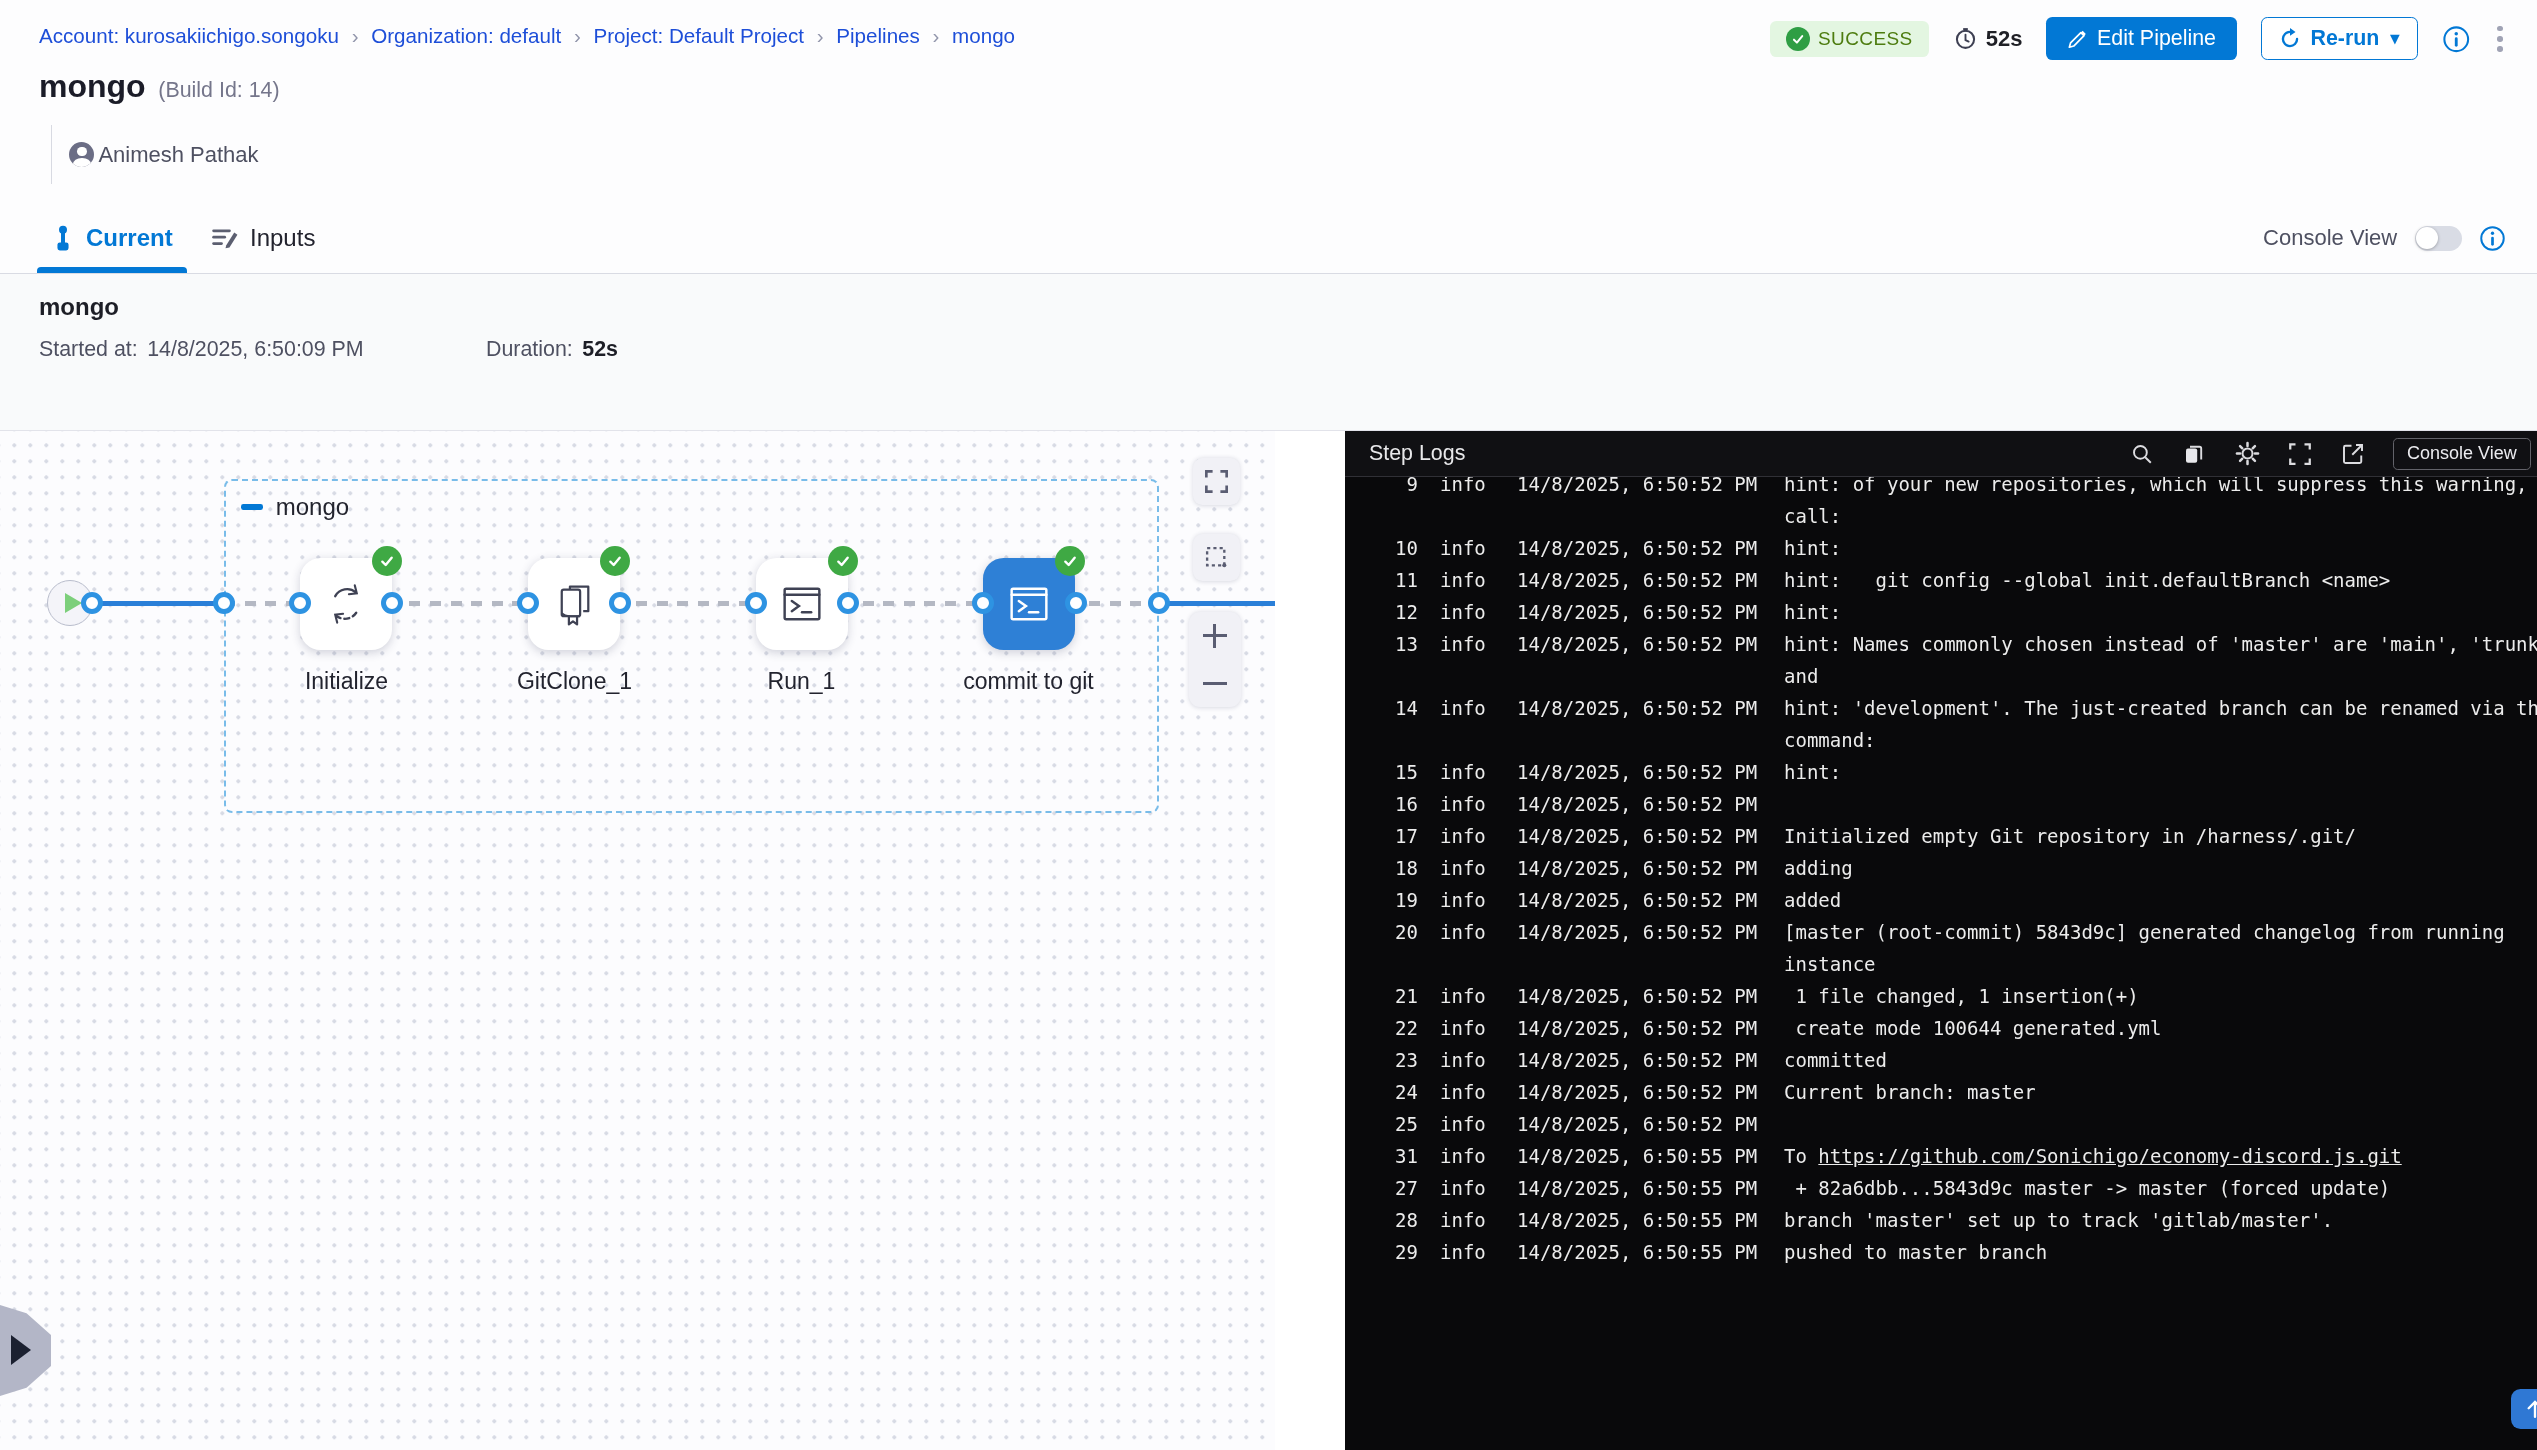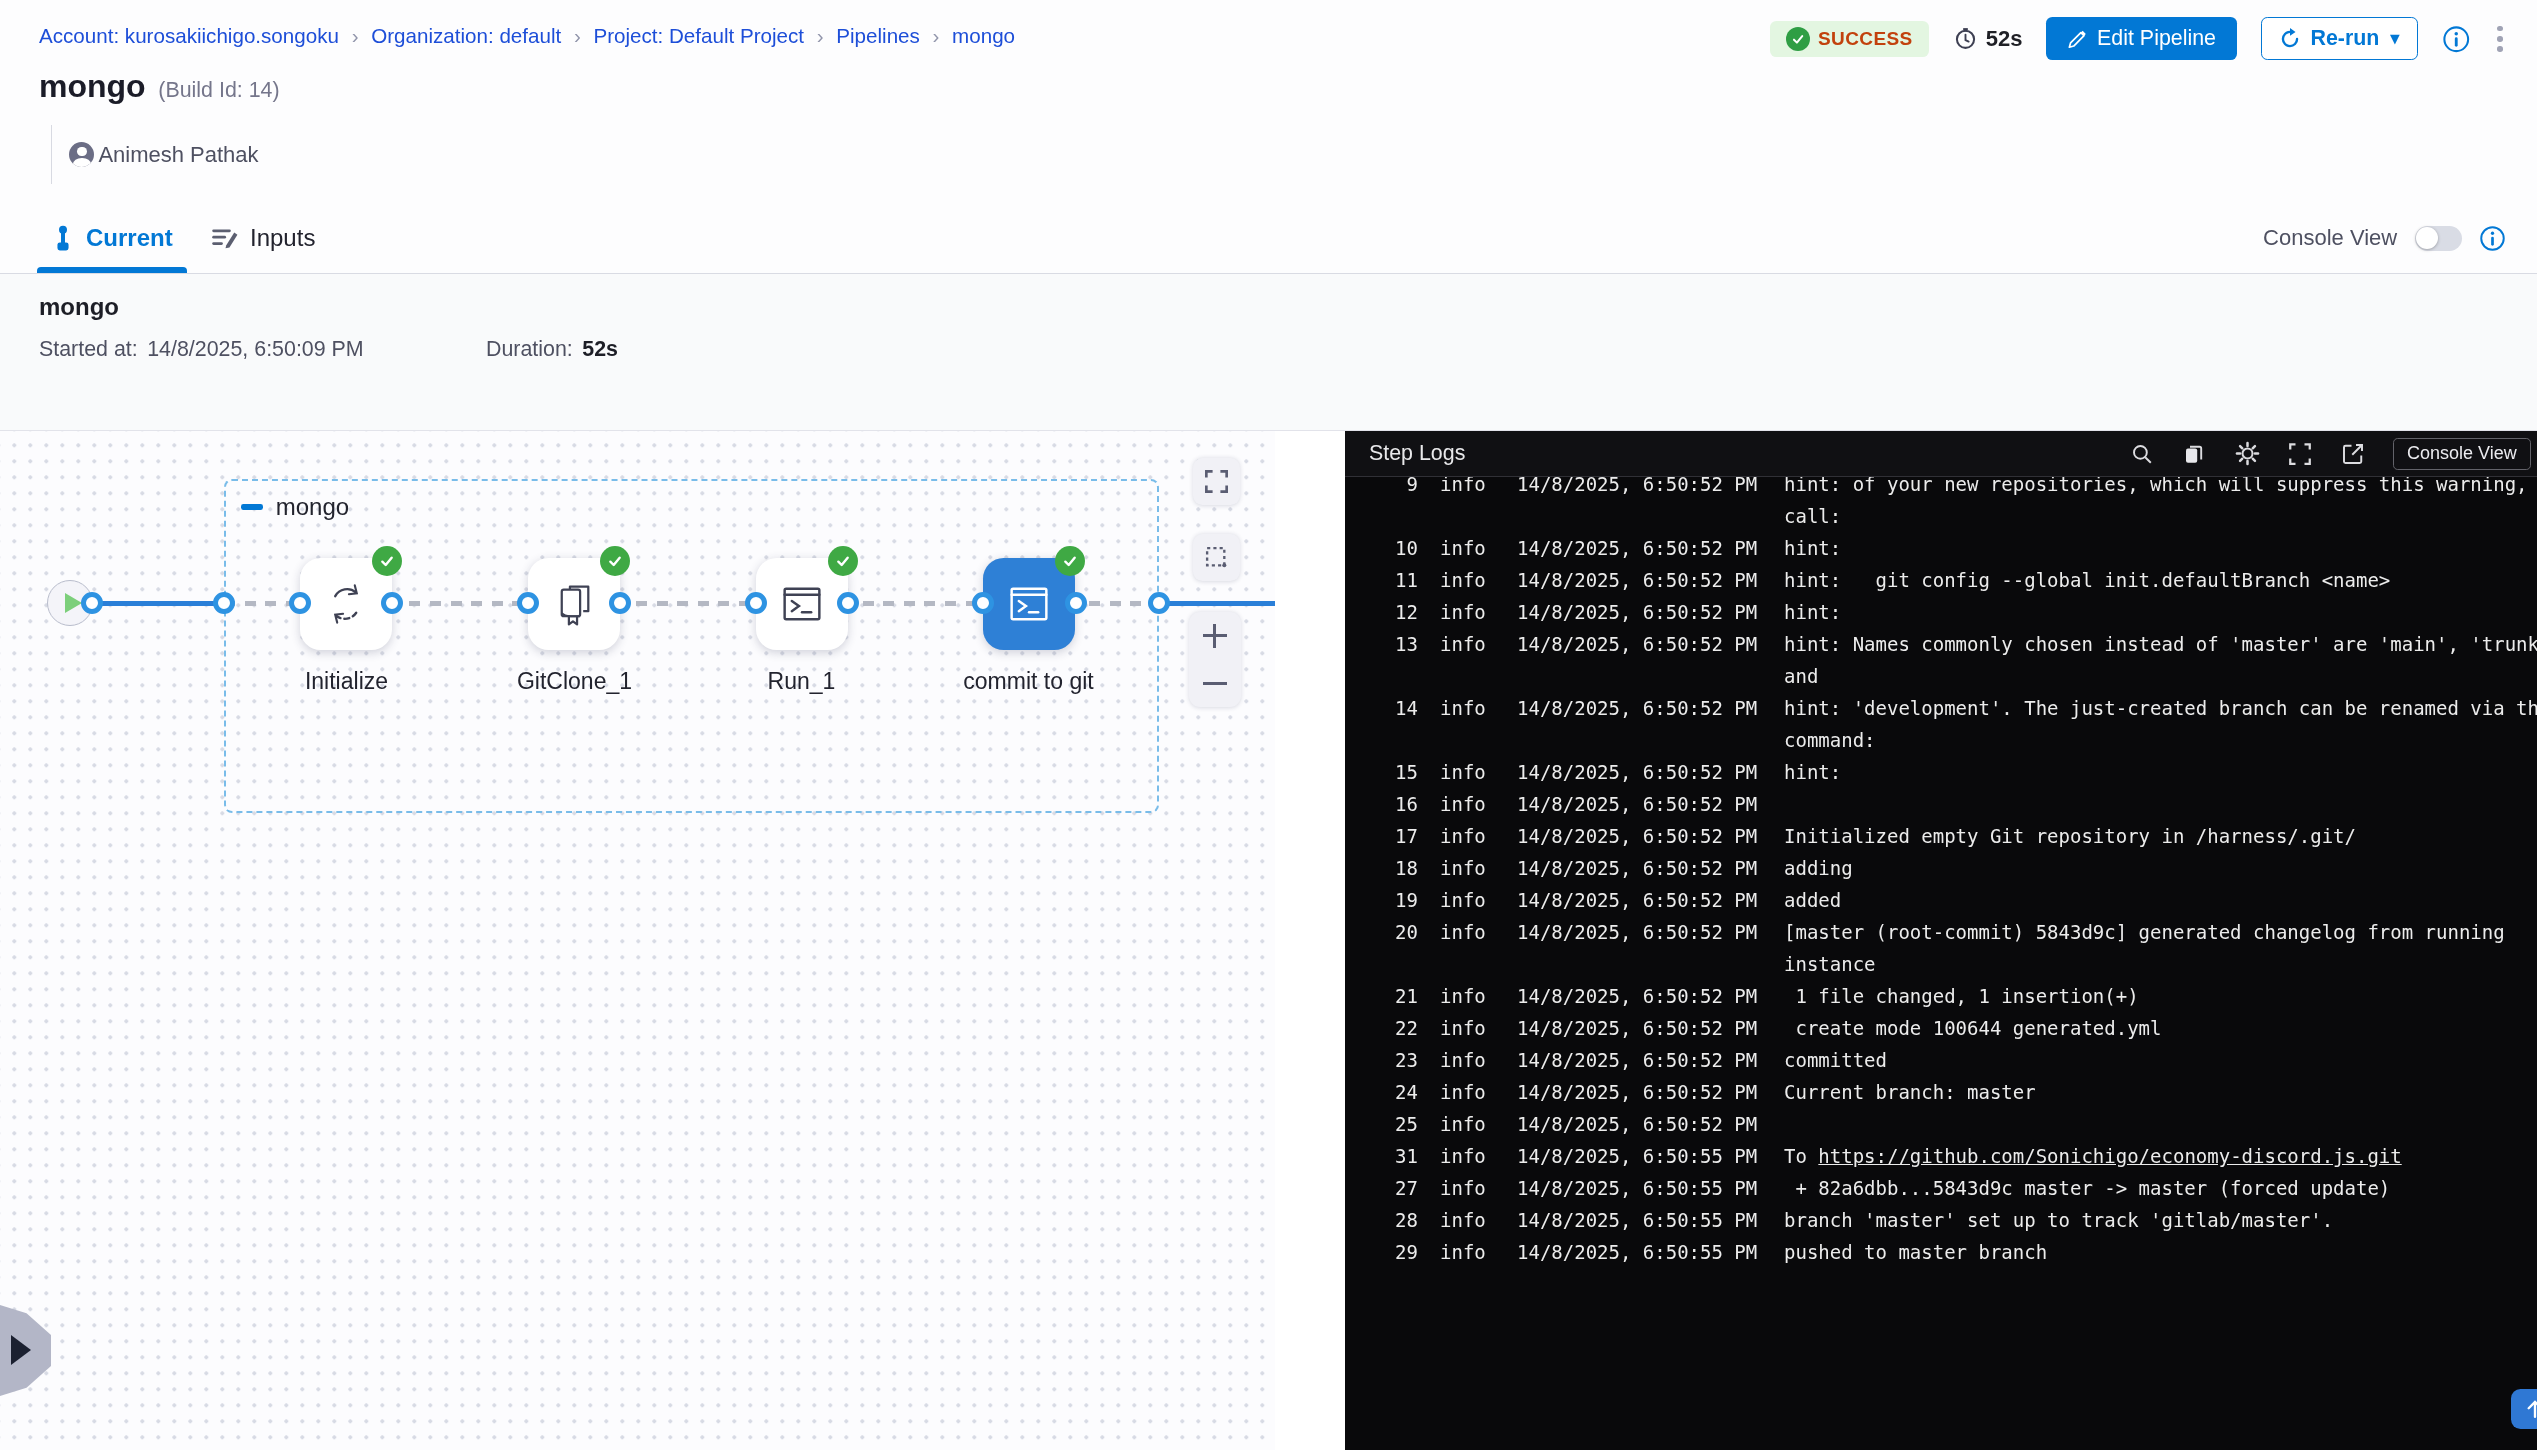--- a/index.html
+++ b/index.html
@@ -8,21 +8,21 @@
   .page { position:absolute; inset:0; }
 
   
   .top-header { position:absolute; left:0; top:0; width:2538px; height:274px; background:#fdfdfe; }
   .breadcrumb { position:absolute; left:39px; top:24px; display:flex; align-items:center; gap:12.7px; font-size:20.6px; }
   .crumb { color:#1d4ed8; cursor:pointer; white-space:nowrap; }
   .crumb-sep { color:#9195ab; font-size:20.6px; }
 
   .top-actions { position:absolute; right:32px; top:17.4px; display:flex; align-items:center; gap:24px; }
   .status-badge { display:flex; align-items:center; gap:8px; height:36px; padding:0 16px; border-radius:6.3px; background:#e3f6e1; }
-  .status-badge .label { color:#c2410c; font-weight:bold; font-size:19px; letter-spacing:0.4px; }
+  .status-badge .label { color:#4d7c0f; font-weight:normal; font-size:19px; letter-spacing:0.4px; }
   .check-circle { width:24px; height:24px; border-radius:50%; background:#2f9e44; display:flex; align-items:center; justify-content:center; }
   .elapsed { display:flex; align-items:center; gap:8px; }
   .elapsed .dur { font-size:22px; font-weight:600; color:#1f2026; }
   .btn-primary { display:flex; align-items:center; gap:9.5px; height:43px; padding:0 20.6px; border-radius:6.3px; background:#0278d5; color:#fff; font-size:21.4px; cursor:pointer; border:none; }
   .btn-outline { display:flex; align-items:center; gap:9.5px; height:43px; padding:0 17.4px; border-radius:6.3px; border:1.6px solid #0278d5; background:#fff; color:#0278d5; font-size:21.4px; font-weight:bold; cursor:pointer; }
   .caret { font-size:17.4px; margin-left:1.6px; }
   .icon-btn { background:none; border:none; cursor:pointer; display:flex; align-items:center; }
   .dots-menu { display:flex; flex-direction:column; gap:4.7px; padding:3.2px; cursor:pointer; }
   .dots-menu i { width:5.5px; height:5.5px; border-radius:50%; background:#a0a3b5; }
 

